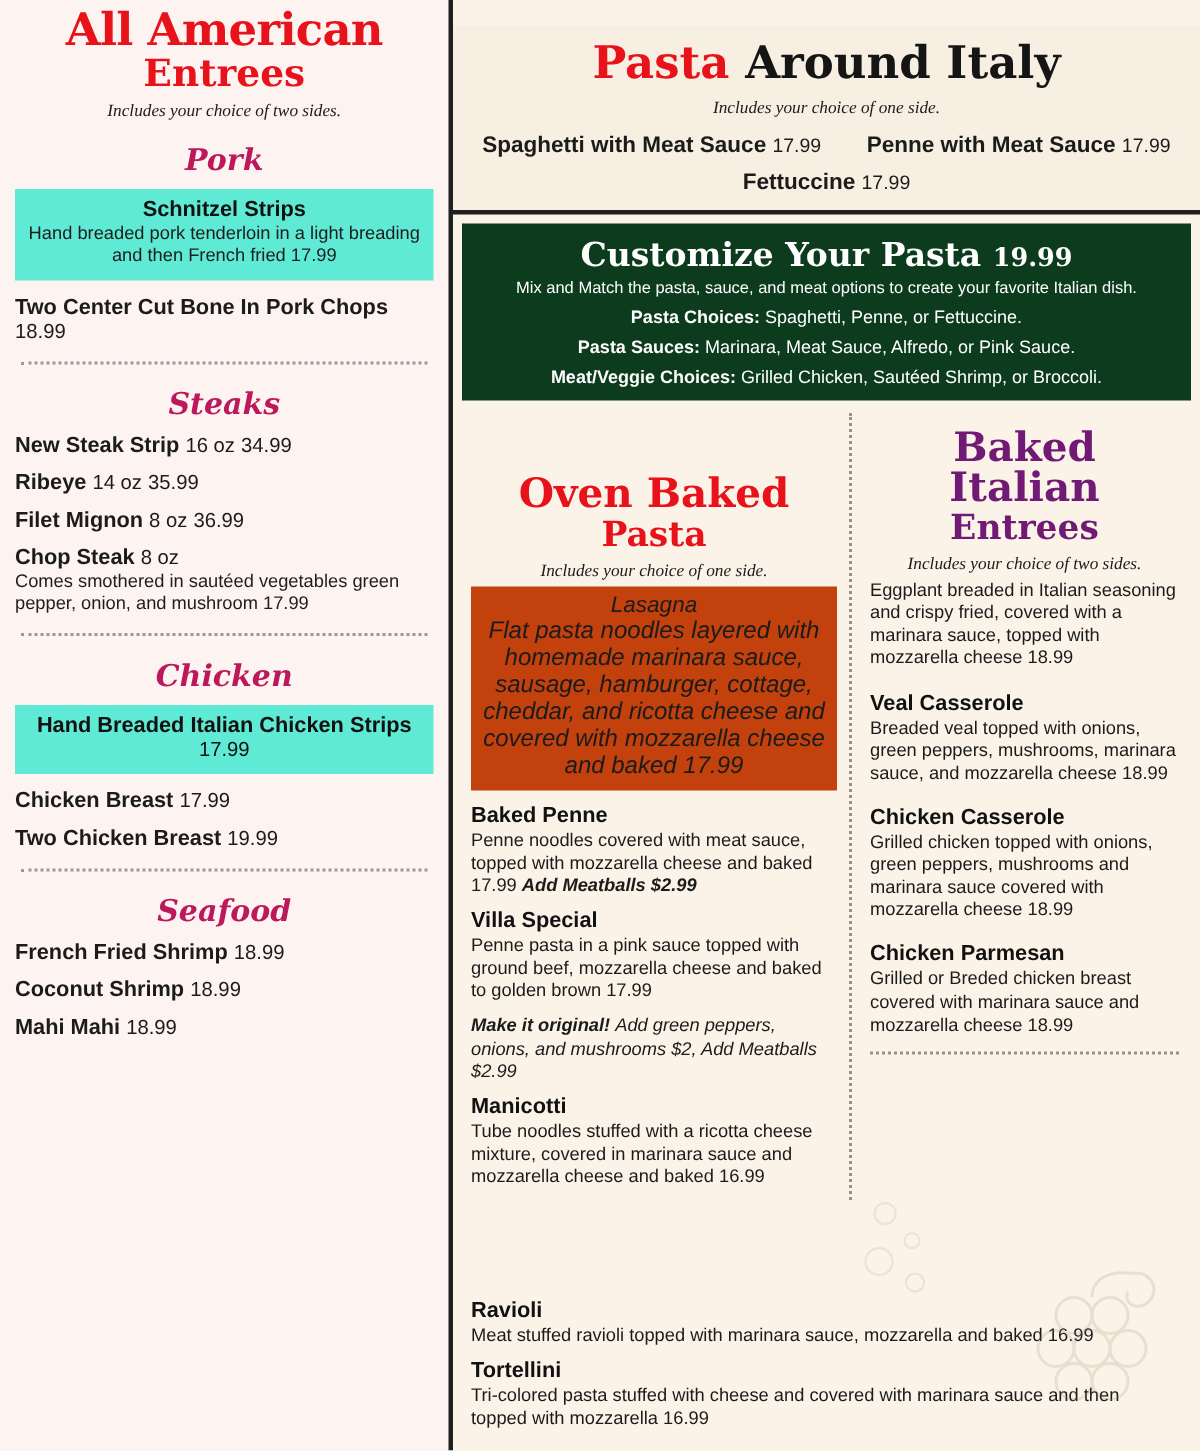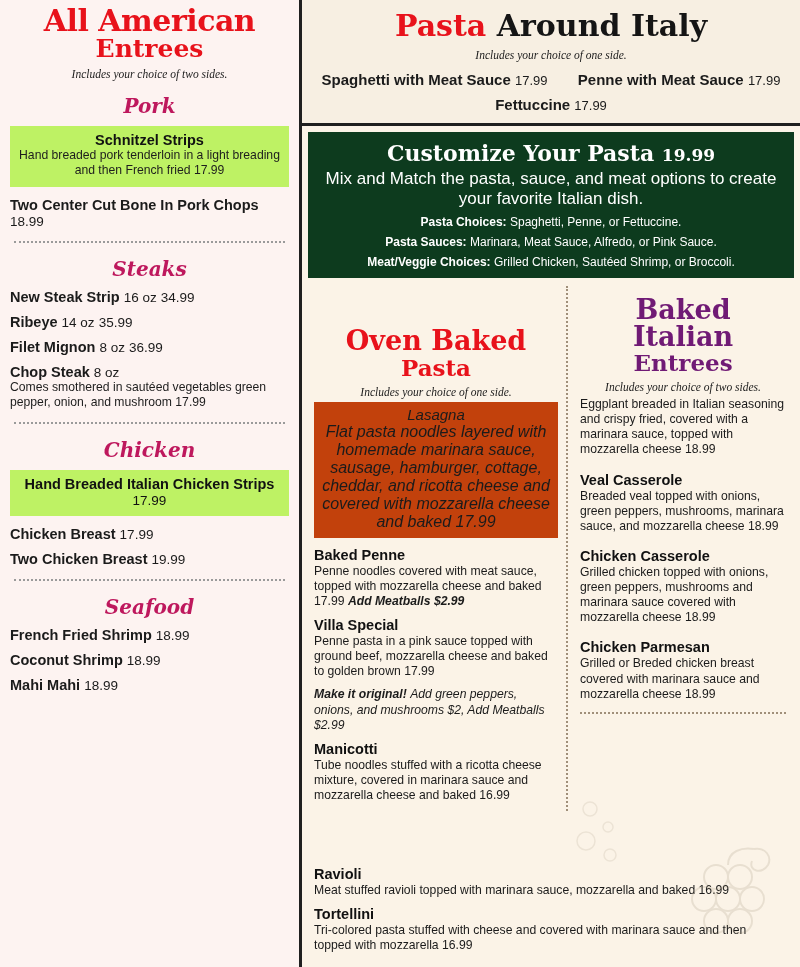--- a/index.html
+++ b/index.html
@@ -65,21 +65,21 @@
   .section-cat {
     color: #be185d;
     font-family: "DejaVu Serif", serif;
     font-style: italic;
     font-weight: bold;
     font-size: 20px;
     text-align: center;
     margin: 14px 0 8px 0;
   }
   .hl {
-    background: #bef264;
+    background: #5eead4;
     padding: 6px 8px 8px 8px;
     text-align: center;
     margin: 0 0 10px 0;
   }
   .item-name {
     font-weight: bold;
     font-size: 14.5px;
     color: #111;
   }
   .item-name.center { text-align: center; }
@@ -106,20 +106,21 @@
     margin: 12px 4px;
   }
 
   
   .pasta-top {
     background: #f7efe2;
     border-bottom: 3px solid #1f1f1f;
     padding: 6px 10px 10px 10px;
     box-sizing: border-box;
     text-align: center;
+    margin-top: 17px;
   }
   .pasta-title {
     font-family: "DejaVu Serif", serif;
     font-size: 30px;
     font-weight: bold;
     margin: 4px 0 0 0;
     line-height: 1.05;
   }
   .pasta-title .red { color: #e8121b; }
   .pasta-title .blk { color: #151515; }
@@ -142,21 +143,21 @@
     text-align: center;
   }
   .customize h2 {
     margin: 2px 0 0 0;
     font-family: "DejaVu Serif", serif;
     font-size: 22px;
     font-weight: bold;
   }
   .customize h2 .pr { font-size: 17px; font-weight: bold; }
   .customize .sub {
-    font-size: 17px;
+    font-size: 11px;
     margin-top: 3px;
   }
   .customize .choice {
     font-size: 12px;
     margin-top: 6px;
     font-weight: bold;
   }
   .customize .choice span.val { font-weight: normal; }
 
   

